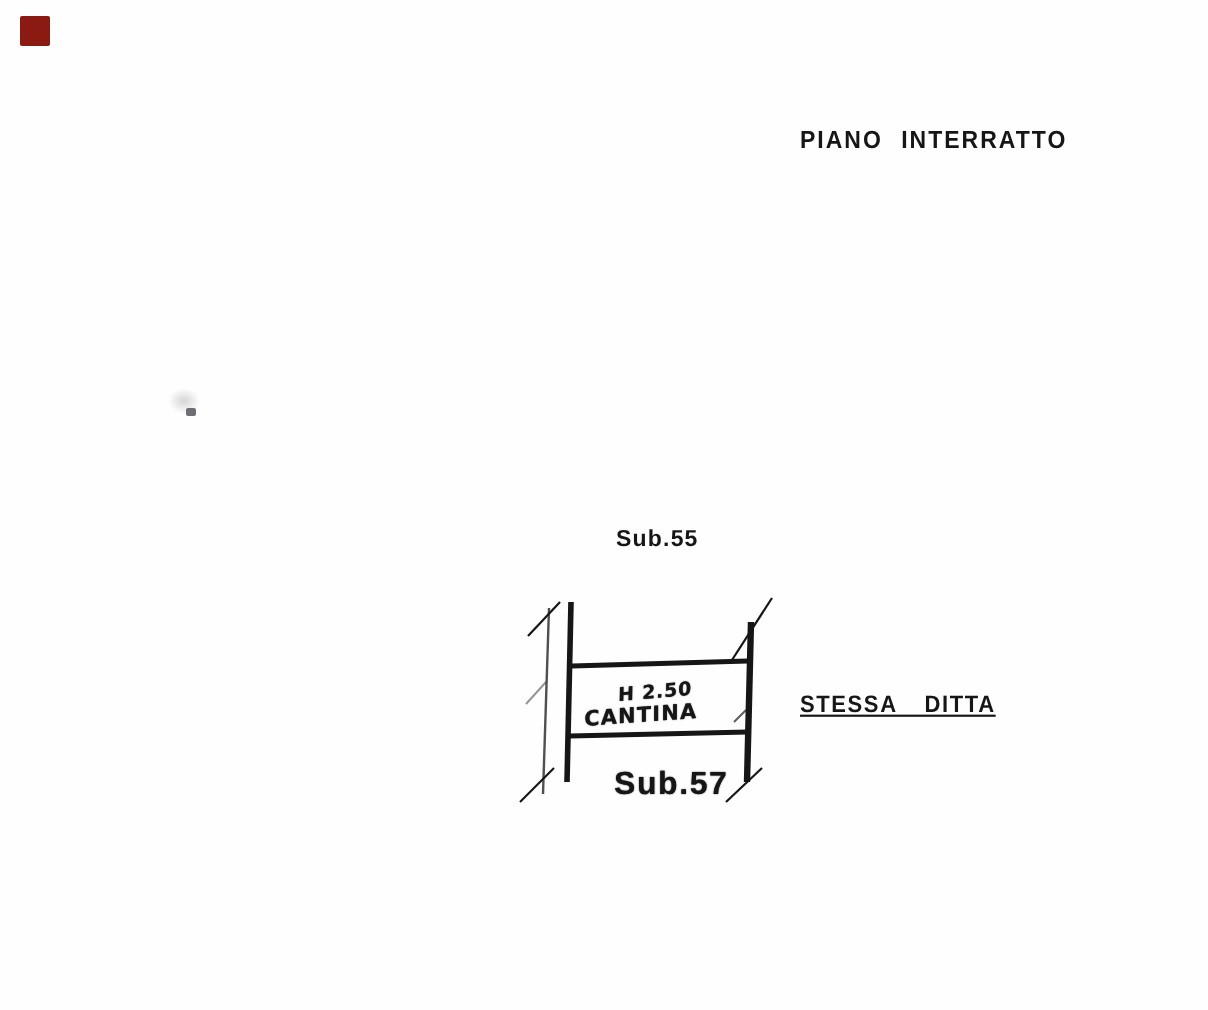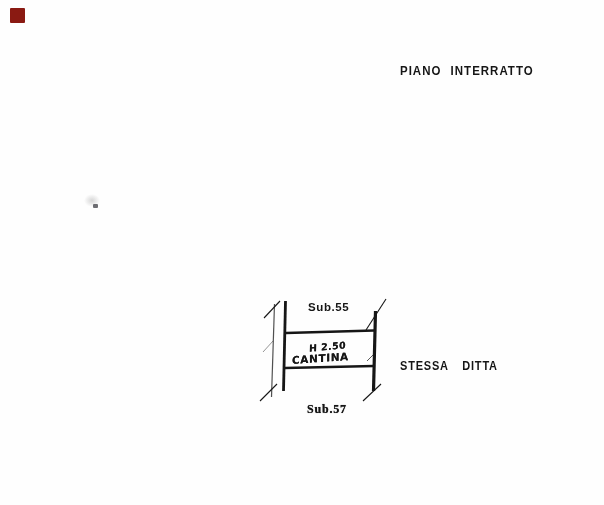--- a/index.html
+++ b/index.html
@@ -28,42 +28,41 @@
     left: 400px; top: 65px;
     font-size: 11.5px;
     letter-spacing: 1px;
     word-spacing: 5px;
     transform: scaleY(1.08);
   }
   .sub-top {
     left: 308px; top: 264px;
     font-size: 11.5px;
     letter-spacing: 0.6px;
-    margin-top: 37px;
   }
   .sub-bottom {
-    left: 307px; top: 402px;
-    font-size: 12px;
+    left: 307px; top: 384px;
+    font-size: 16px;
     letter-spacing: 0.8px;
     text-shadow: 0 0 0.7px rgba(0,0,0,0.9);
-    font-family: Liberation Serif, serif;
   }
   .road-label {
     left: 160px; top: 347px;
     font-size: 11.5px;
     letter-spacing: 0.5px;
     word-spacing: 2px;
     transform: scaleY(1.05);
   }
   .neighbor-label {
-    left: 400px; top: 360px;
+    left: 400px; top: 347px;
     font-size: 11px;
     letter-spacing: 0.8px;
     word-spacing: 10px;
     transform: scaleY(1.08);
+    text-decoration: underline;
   }
   .hand {
     position: absolute;
     font-family: "DejaVu Sans", sans-serif;
     font-weight: bold;
     white-space: nowrap;
     color: inherit;
   }
   .room-height {
     left: 309px; top: 341px;

